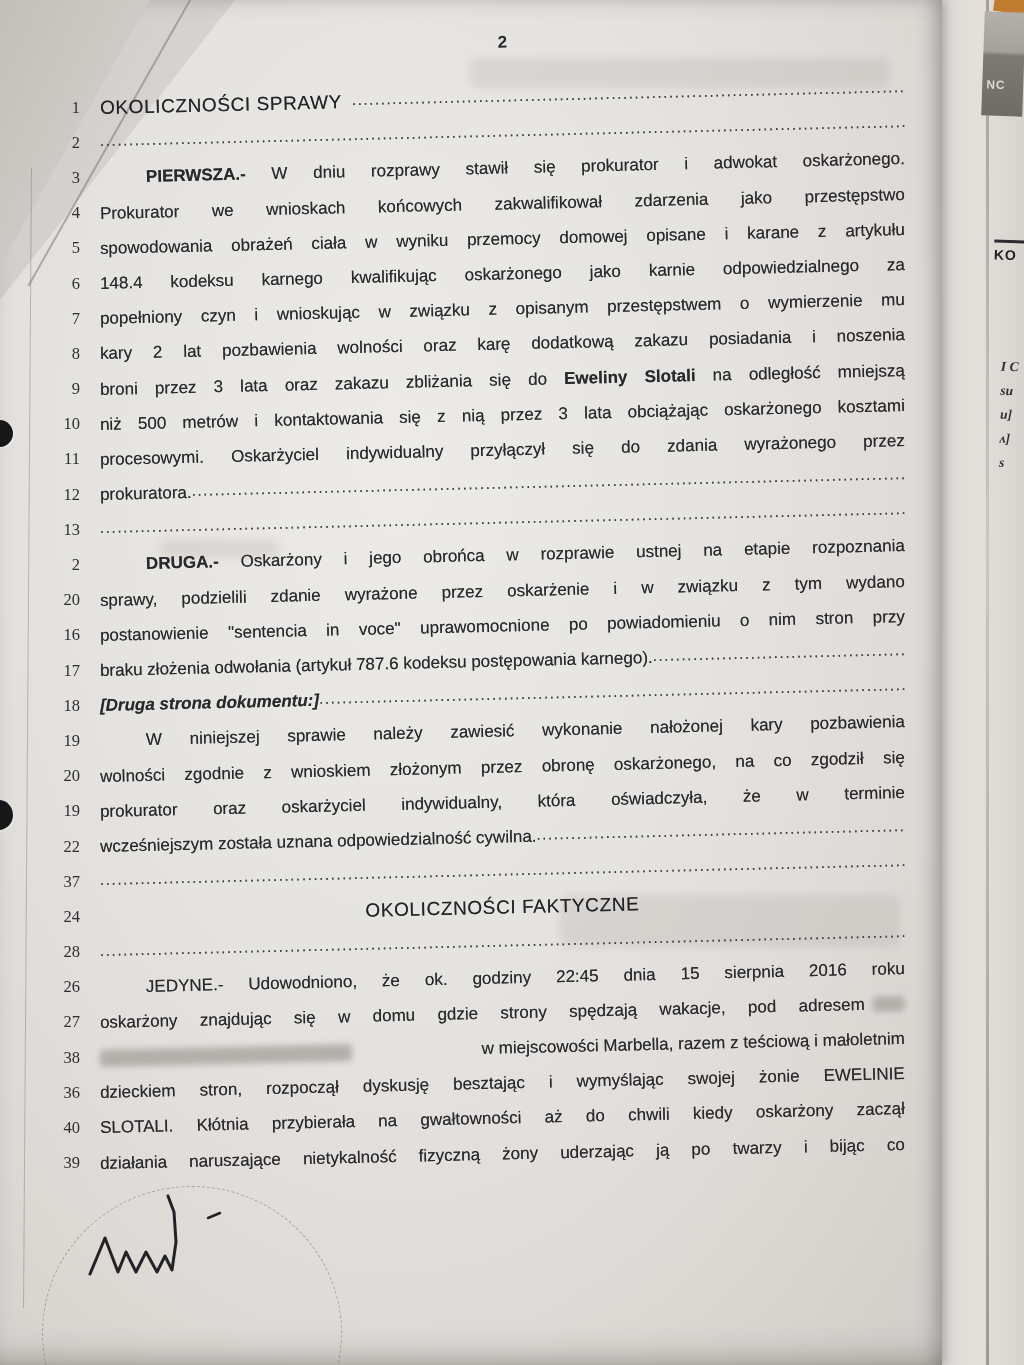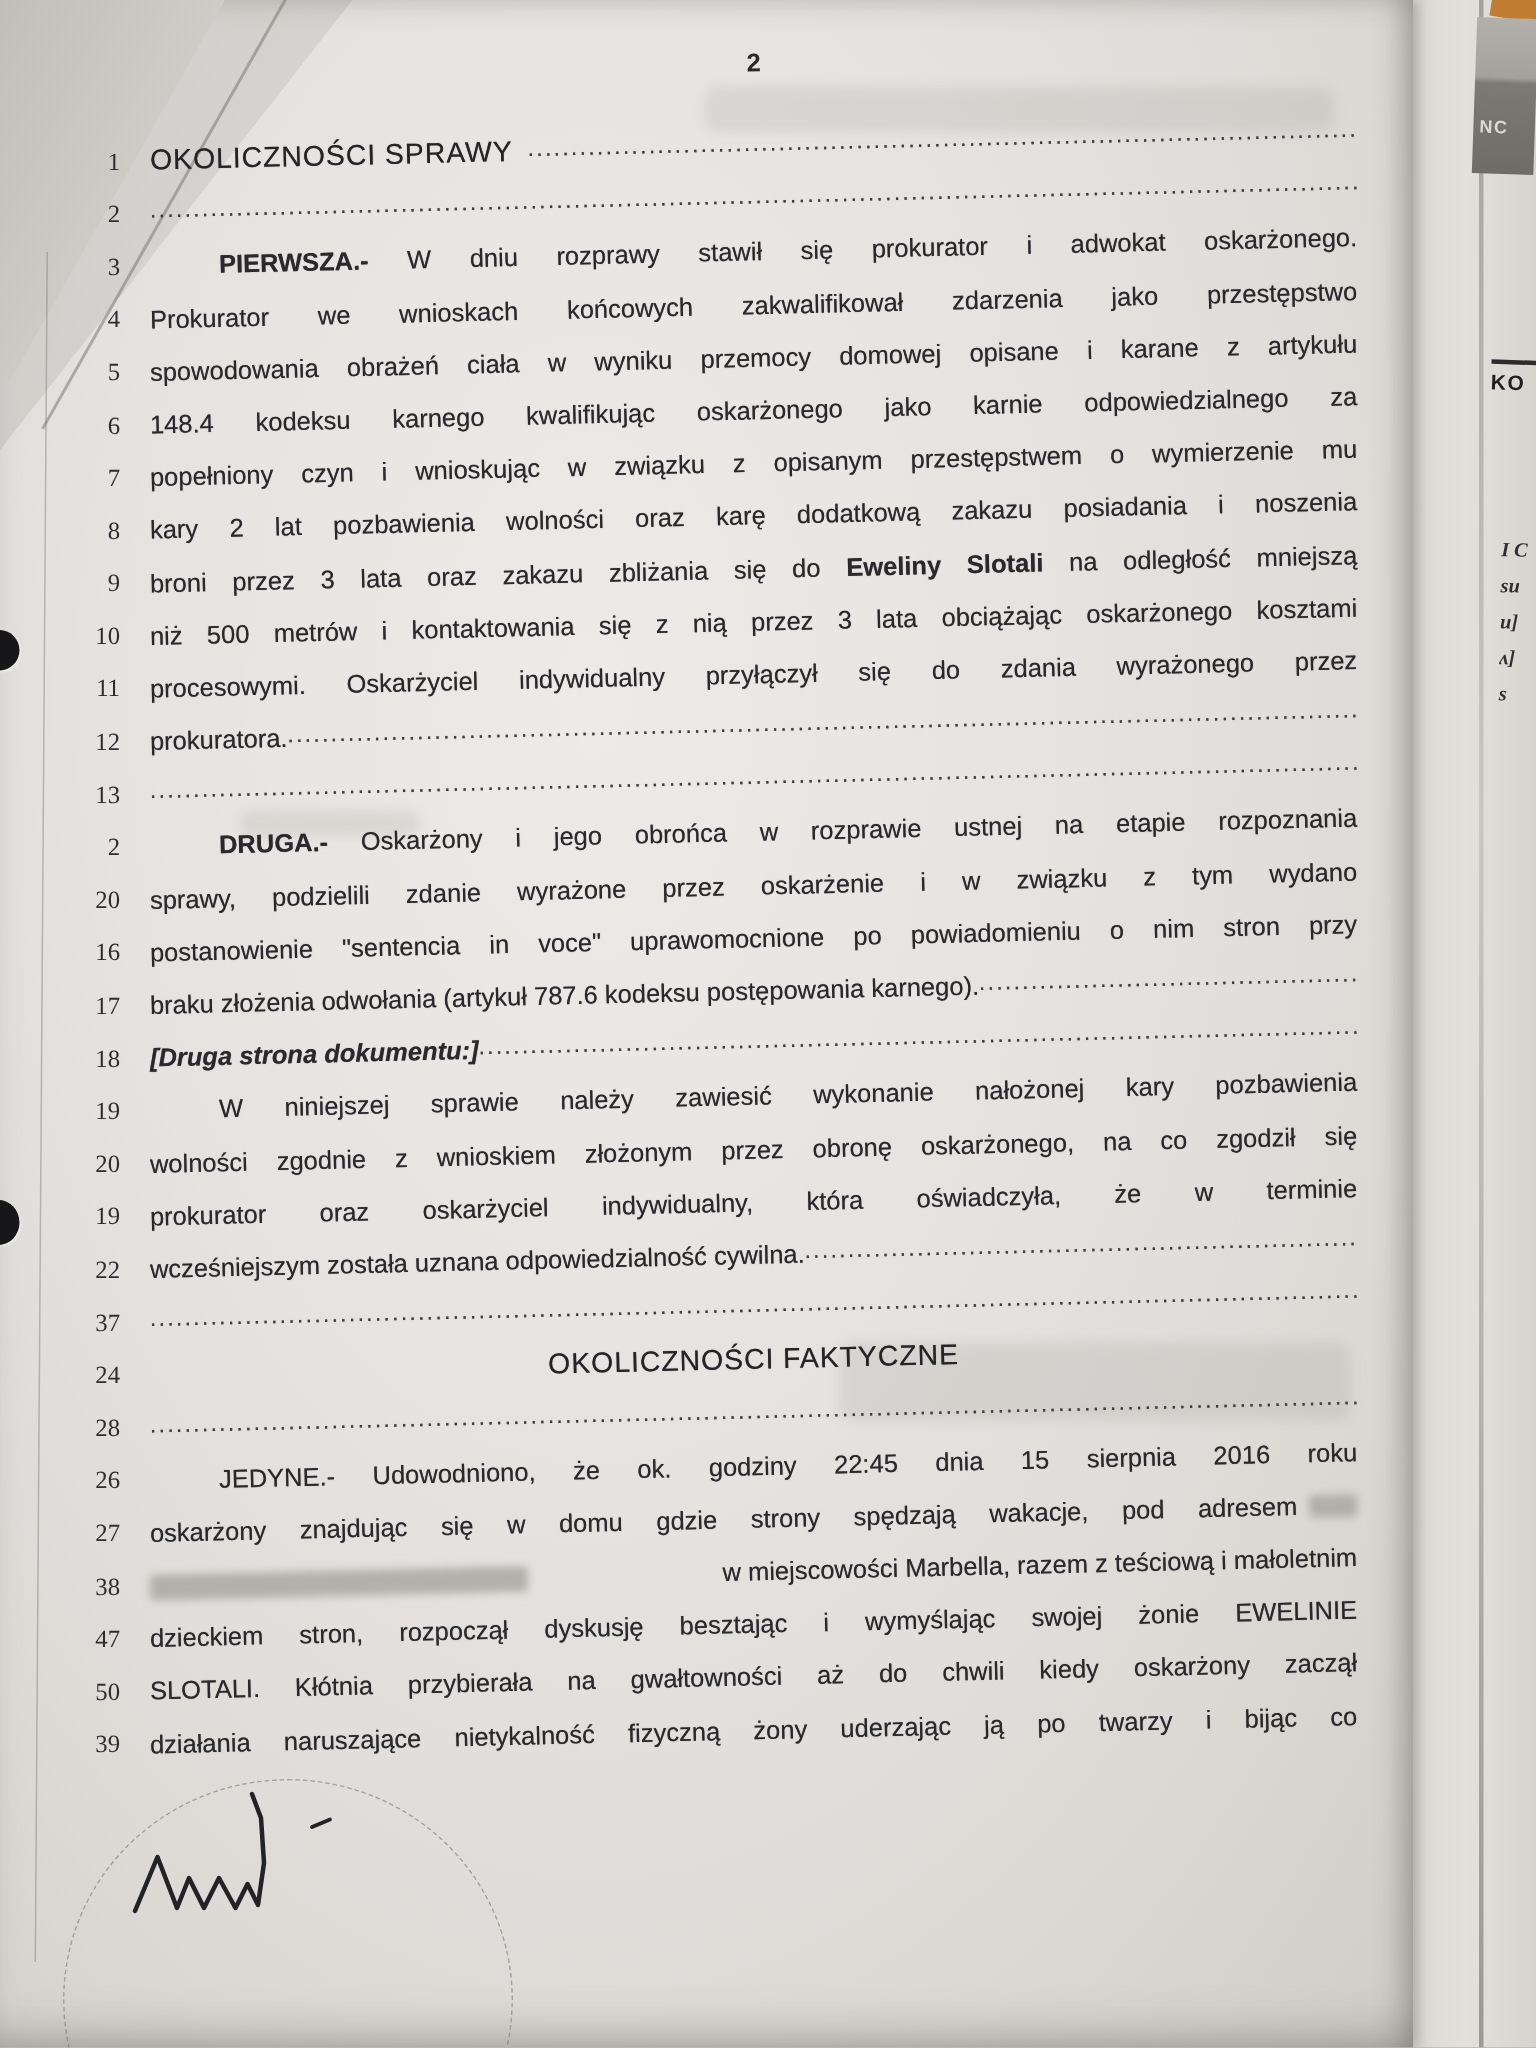--- a/index.html
+++ b/index.html
@@ -245,25 +245,25 @@
         </div>
       </div>
       <div class="row">
         <div class="lineno">38</div>
         <div class="line-content flexrow between">
           <div class="redact lg"></div>
           <span class="tright"><span>w miejscowości Marbella, razem z teściową i małoletnim</span></span>
         </div>
       </div>
       <div class="row">
-        <div class="lineno">47</div>
+        <div class="lineno">36</div>
         <div class="line-content just"><span>dzieckiem stron, rozpoczął dyskusję besztając i wymyślając swojej żonie EWELINIE</span></div>
       </div>
       <div class="row">
-        <div class="lineno">50</div>
+        <div class="lineno">40</div>
         <div class="line-content just"><span>SLOTALI. Kłótnia przybierała na gwałtowności aż do chwili kiedy oskarżony zaczął</span></div>
       </div>
       <div class="row">
         <div class="lineno">39</div>
         <div class="line-content just"><span>działania naruszające nietykalność fizyczną żony uderzając ją po twarzy i bijąc co</span></div>
       </div>
     </div>
 
   <div class="punch top"></div>
   <div class="punch bottom"></div>

